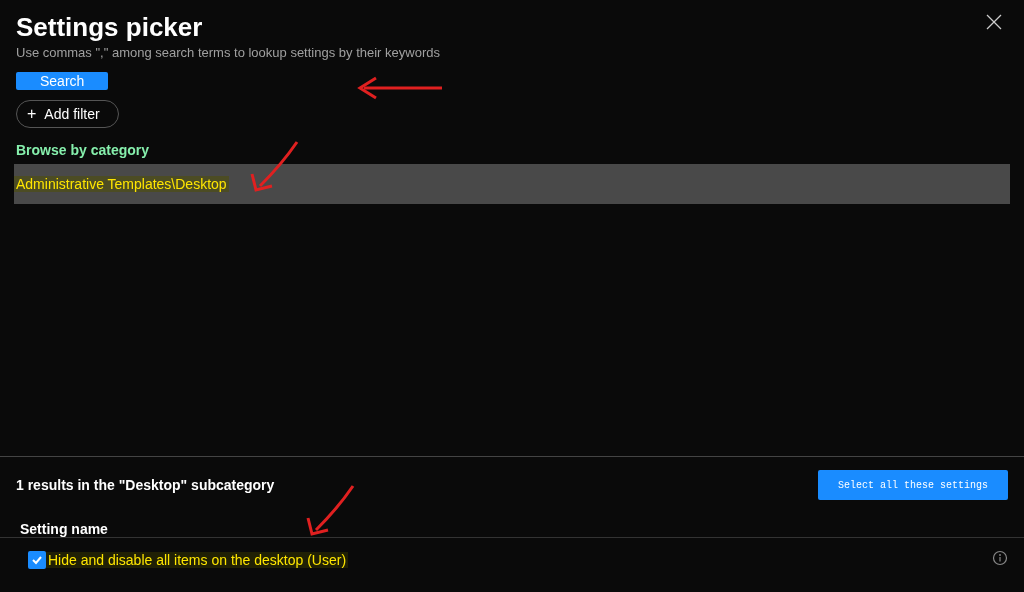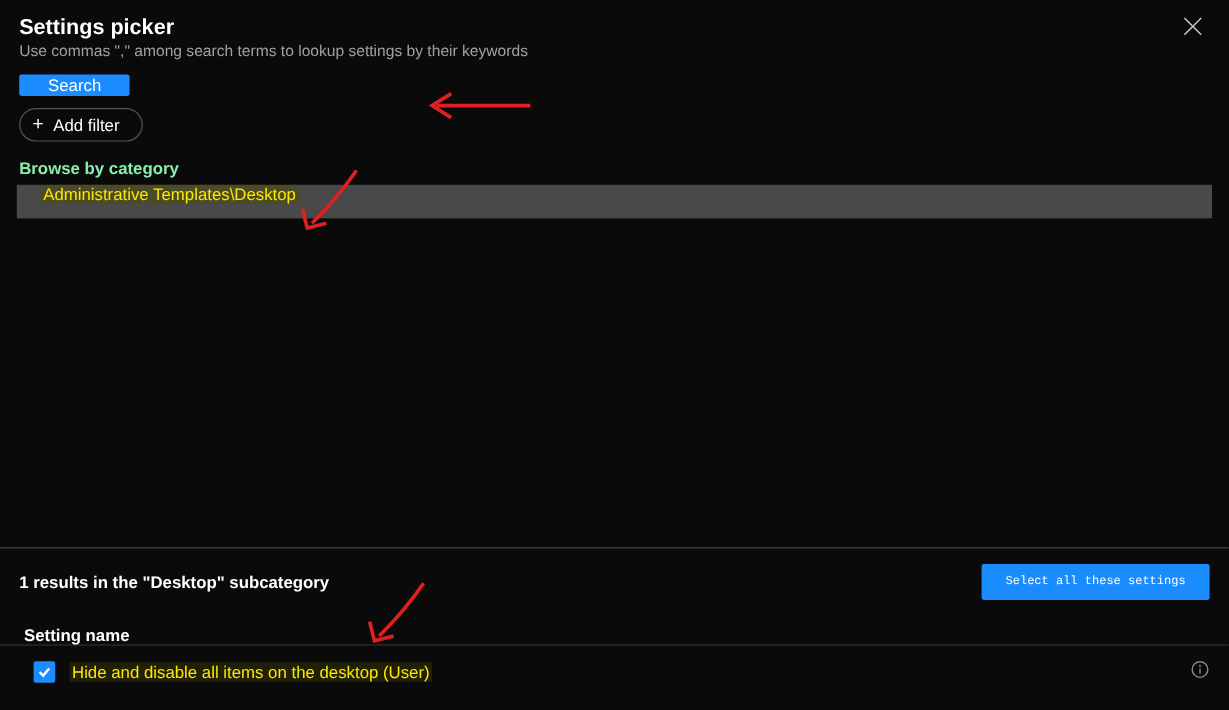--- a/index.html
+++ b/index.html
@@ -14,21 +14,21 @@
       font-family: "Segoe UI", Arial, sans-serif;
       color: #fff;
       overflow: hidden;
       position: relative;
     }
     .header {
       padding: 12px 16px 4px 16px;
       position: relative;
     }
     .title {
-      font-size: 18px;
+      font-size: 26px;
       font-weight: 600;
       color: #fff;
     }
     .subtitle {
       font-size: 13px;
       color: #a0a0a0;
       margin-top: 2px;
     }
     .close-btn {
       position: absolute;
@@ -111,24 +111,23 @@
     }
     .browse-label {
       padding: 14px 16px 6px 16px;
       font-size: 14px;
       font-weight: 600;
       color: #86efac;
     }
     .category-row {
       margin: 0 14px;
       background: #494949;
-      height: 28px;
-      display: flex;
-      align-items: flex-start;
-      padding-left: 20px;
+      height: 40px;
+      display: flex;
+      align-items: center;
     }
     .category-text {
       color: #ffe600;
       font-size: 14px;
       background: rgba(80,80,0,0.5);
       padding: 0 2px;
     }
     .divider {
       position: absolute;
       left: 0;
@@ -178,21 +177,20 @@
     }
     .result-row {
       position: absolute;
       left: 0;
       right: 0;
       top: 540px;
       padding: 0 16px 0 28px;
       height: 40px;
       display: flex;
       align-items: center;
-      gap: 12px;
       text-align: right;
     }
     .checkbox {
       width: 18px;
       height: 18px;
       background: #1a8cff;
       border-radius: 2px;
       display: flex;
       align-items: center;
       justify-content: center;

